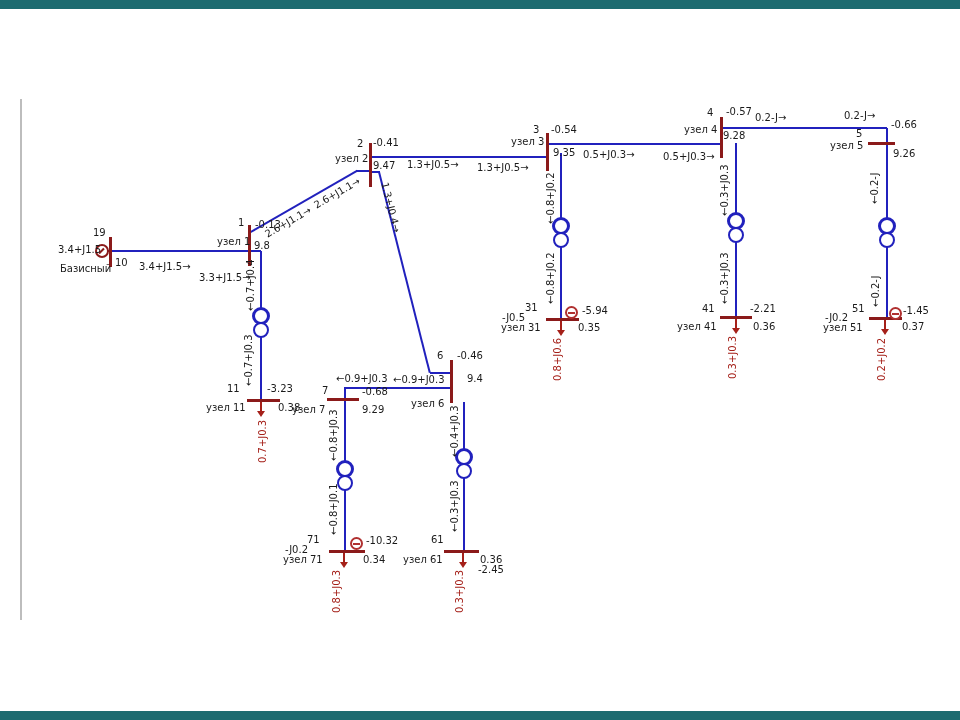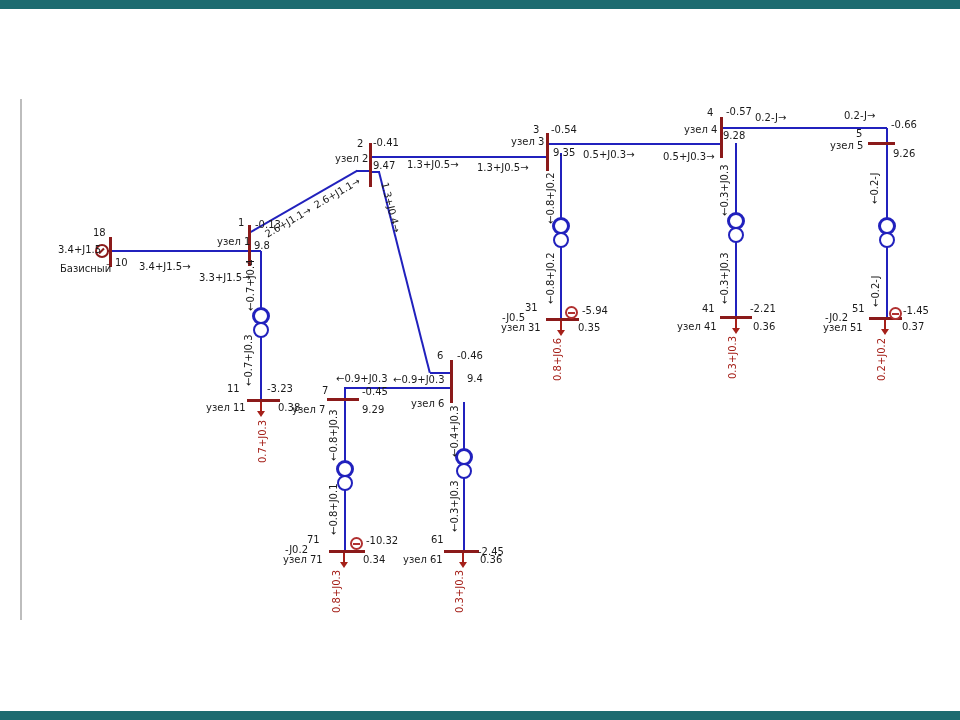--- a/index.html
+++ b/index.html
@@ -103,21 +103,21 @@
     <div class="rline" style="left:735px;top:319px;height:9px;"></div>
     <div class="rhead" style="left:732px;top:328px;"></div>
     <div class="rline" style="left:884px;top:320px;height:9px;"></div>
     <div class="rhead" style="left:881px;top:329px;"></div>
     <div class="rline" style="left:462px;top:553px;height:9px;"></div>
     <div class="rhead" style="left:459px;top:562px;"></div>
     <div class="rline" style="left:343px;top:553px;height:9px;"></div>
     <div class="rhead" style="left:340px;top:562px;"></div>
 
     <div id="labels">
-        <span class="lbl" style="left: 93px; top: 227px;">18</span>
+        <span class="lbl" style="left: 93px; top: 227px;">19</span>
         <span class="lbl" style="left: 58px; top: 244px;">3.4+J1.5</span>
         <span class="lbl" style="left: 115px; top: 257px;">10</span>
         <span class="lbl" style="left: 60px; top: 263px;">Базисный</span>
         <span class="lbl" style="left: 139px; top: 261px;">3.4+J1.5→</span>
         <span class="lbl" style="left: 199px; top: 272px;">3.3+J1.5→</span>
         <span class="lbl" style="left: 238px; top: 217px;">1</span>
         <span class="lbl" style="left: 217px; top: 236px; text-align: right;">узел 1</span>
         <span class="lbl" style="left: 255px; top: 219px;">-0.13</span>
         <span class="lbl" style="left: 254px; top: 240px;">9.8</span>
         <span class="lbl" style="left: 357px; top: 138px;">2</span>
@@ -142,21 +142,21 @@
         <span class="lbl" style="left: 830px; top: 140px;">узел 5</span>
         <span class="lbl" style="left: 891px; top: 119px;">-0.66</span>
         <span class="lbl" style="left: 893px; top: 148px;">9.26</span>
         <span class="lbl" style="left: 437px; top: 350px;">6</span>
         <span class="lbl" style="left: 457px; top: 350px;">-0.46</span>
         <span class="lbl" style="left: 455px; top: 373px; margin-left: 12px;">9.4</span>
         <span class="lbl" style="left: 411px; top: 398px;">узел 6</span>
         <span class="lbl" style="left: 336px; top: 373px;">←0.9+J0.3</span>
         <span class="lbl" style="left: 393px; top: 374px;">←0.9+J0.3</span>
         <span class="lbl" style="left: 322px; top: 385px;">7</span>
-        <span class="lbl" style="left: 362px; top: 386px;">-0.45</span>
+        <span class="lbl" style="left: 362px; top: 386px;">-0.68</span>
         <span class="lbl" style="left: 292px; top: 404px;">узел 7</span>
         <span class="lbl" style="left: 362px; top: 404px;">9.29</span>
         <span class="lbl" style="left: 227px; top: 383px;">11</span>
         <span class="lbl" style="left: 267px; top: 383px;">-3.23</span>
         <span class="lbl" style="left: 206px; top: 402px;">узел 11</span>
         <span class="lbl" style="left: 278px; top: 402px;">0.38</span>
         <span class="lbl" style="left: 525px; top: 302px;">31</span>
         <span class="lbl" style="left: 502px; top: 312px;">-J0.5</span>
         <span class="lbl" style="left: 501px; top: 322px;">узел 31</span>
         <span class="lbl" style="left: 582px; top: 305px;">-5.94</span>
@@ -164,21 +164,21 @@
         <span class="lbl" style="left: 702px; top: 303px;">41</span>
         <span class="lbl" style="left: 750px; top: 303px;">-2.21</span>
         <span class="lbl" style="left: 677px; top: 321px;">узел 41</span>
         <span class="lbl" style="left: 753px; top: 321px;">0.36</span>
         <span class="lbl" style="left: 852px; top: 303px;">51</span>
         <span class="lbl" style="left: 825px; top: 312px;">-J0.2</span>
         <span class="lbl" style="left: 823px; top: 322px;">узел 51</span>
         <span class="lbl" style="left: 903px; top: 305px;">-1.45</span>
         <span class="lbl" style="left: 902px; top: 321px;">0.37</span>
         <span class="lbl" style="left: 431px; top: 534px;">61</span>
-        <span class="lbl" style="left: 478px; top: 546px; text-align: right;">-2.45</span>
+        <span class="lbl" style="left: 478px; top: 564px; text-align: right;">-2.45</span>
         <span class="lbl" style="left: 403px; top: 554px;">узел 61</span>
         <span class="lbl" style="left: 480px; top: 554px;">0.36</span>
         <span class="lbl" style="left: 307px; top: 534px;">71</span>
         <span class="lbl" style="left: 285px; top: 544px;">-J0.2</span>
         <span class="lbl" style="left: 283px; top: 554px;">узел 71</span>
         <span class="lbl" style="left: 366px; top: 535px;">-10.32</span>
         <span class="lbl" style="left: 363px; top: 554px;">0.34</span>
         <span class="lbl" style="left: 245px; top: 311px; transform: rotate(-90deg);">←0.7+J0.4</span>
         <span class="lbl" style="left: 243px; top: 386px; transform: rotate(-90deg);">←0.7+J0.3</span>
         <span class="lbl" style="left: 545px; top: 224px; transform: rotate(-90deg);">←0.8+J0.2</span>

